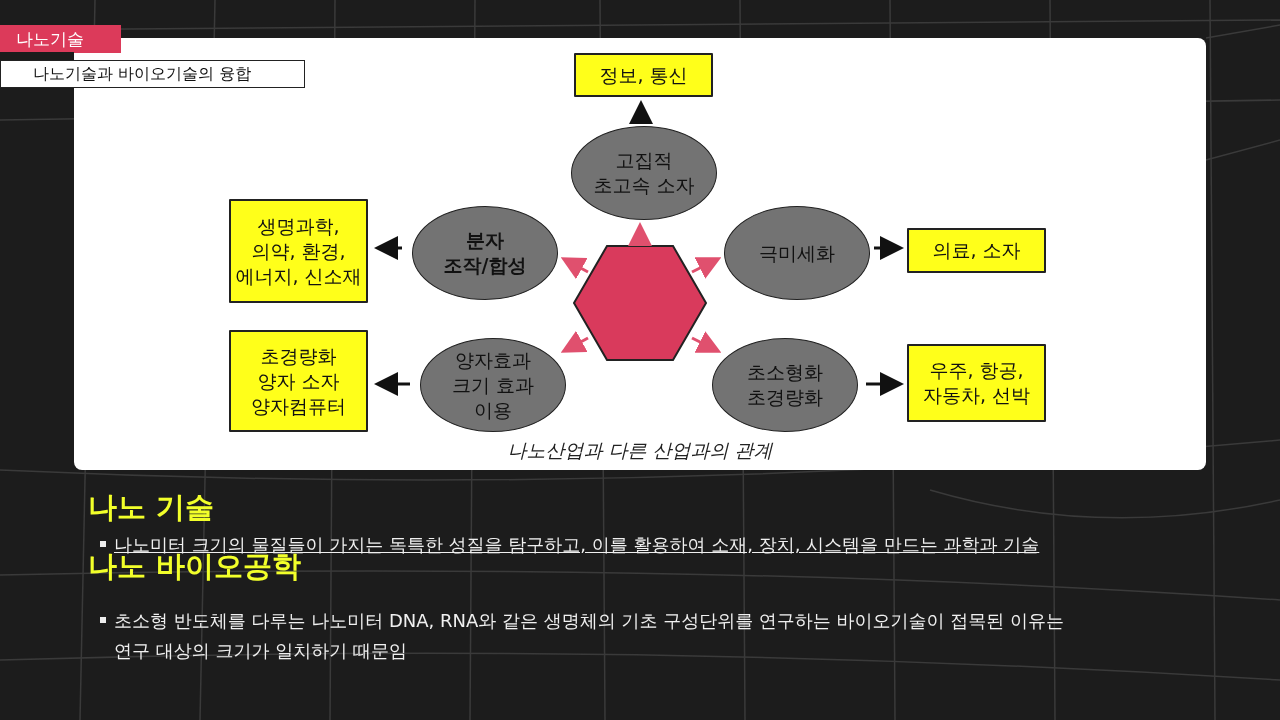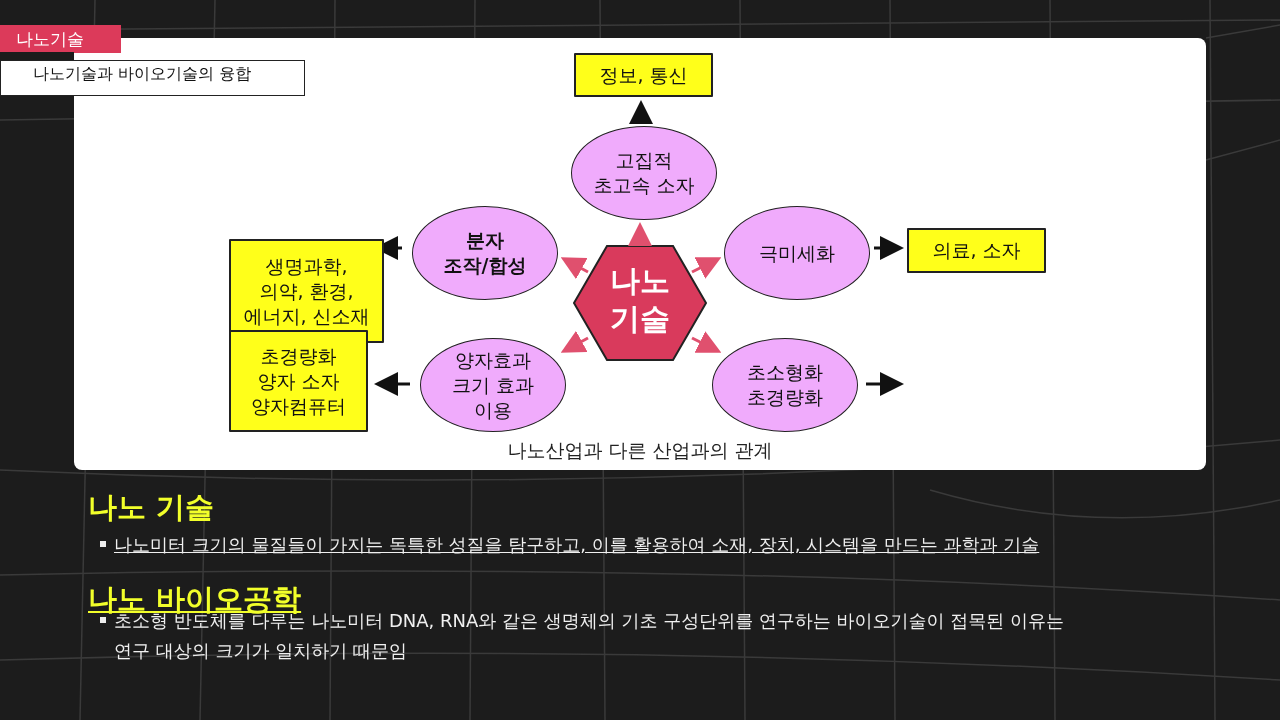--- a/index.html
+++ b/index.html
@@ -14,48 +14,48 @@
   .top-tag {
     position: absolute; left: 0; top: 25px; width: 121px; height: 28px;
     background: #dc3a5a; color: #fff; font-size: 17px;
     padding-left: 16px; line-height: 28px;
   }
   .panel {
     position: absolute; left: 74px; top: 38px; width: 1132px; height: 432px;
     background: #ffffff; border-radius: 8px;
   }
   .subtitle-box {
-    position: absolute; left: 0; top: 60px; width: 305px; height: 36px;
+    position: absolute; left: 0; top: 60px; width: 305px; height: 28px;
     background: #fff; border: 1.5px solid #222; color: #111;
     font-size: 16px; line-height: 25px; padding-left: 32px;
     z-index: 2;
   }
   .subtitle-leftfill {
     position: absolute; left: 0; top: 52px; width: 74px; height: 44px; background:#1c1c1c; z-index:1;
   }
   .diagram { position: absolute; left: 0; top: 0; width: 1280px; height: 720px; }
 
   .ybox {
     position: absolute; background: #ffff1a; border: 2px solid #222;
     border-radius: 1px; color: #111; text-align: center;
     display: flex; align-items: center; justify-content: center;
     font-size: 19px; line-height: 25px; white-space: pre-line;
   }
   .ellipse {
-    position: absolute; background: #f0abfc; border: 1.8px solid #222; border-radius: 50%;
+    position: absolute; background: #737373; border: 1.8px solid #222; border-radius: 50%;
     color: #111; text-align: center; display: flex; align-items: center; justify-content: center;
     font-size: 19px; line-height: 25px; white-space: pre-line;
   }
   .hex-label {
     position: absolute; left: 595px; top: 262px; width: 90px; text-align: center;
     color: #fff; font-weight: bold; font-size: 30px; line-height: 38px; white-space: pre-line;
   }
   .caption {
     position: absolute; left: 440px; top: 438px; width: 400px; text-align: center;
-    color: #222; font-size: 19px;
+    color: #222; font-size: 19px; font-style: italic;
   }
 
   .section-title {
     position: absolute; left: 88px; color: #f2ff2a; font-weight: bold; font-size: 29px;
   }
   .bullet {
     position: absolute; color: #f0f0f0; font-size: 18px; line-height: 30px;
   }
   .bullet .dot { display: inline-block; width: 6px; height: 6px; background: #eee; margin-right: 8px; vertical-align: middle; position: relative; top: -2px; }
 </style>
@@ -117,46 +117,46 @@
       <line x1="874" y1="248" x2="898" y2="248"></line>
       <line x1="410" y1="384" x2="380" y2="384"></line>
       <line x1="866" y1="384" x2="898" y2="384"></line>
     </g>
   </svg>
 
   <div class="ybox" style="left:574px;top:53px;width:139px;height:44px;">정보, 통신</div>
   <div class="ellipse" style="left:571px;top:126px;width:146px;height:94px;">고집적
 초고속 소자</div>
 
-  <div class="ybox" style="left:229px;top:199px;width:155px;height:104px;margin-top:40px;">생명과학,
+  <div class="ybox" style="left:229px;top:199px;width:139px;height:104px;">생명과학,
 의약, 환경,
 에너지, 신소재</div>
   <div class="ellipse" style="left:412px;top:206px;width:146px;height:94px;font-weight:bold;">분자
 조작/합성</div>
 
   <div class="ellipse" style="left:724px;top:206px;width:146px;height:94px;text-align:right;">극미세화</div>
   <div class="ybox" style="left:907px;top:228px;width:139px;height:45px;">의료, 소자</div>
 
   <div class="ybox" style="left:229px;top:330px;width:139px;height:102px;">초경량화
 양자 소자
 양자컴퓨터</div>
   <div class="ellipse" style="left:712px;top:338px;width:146px;height:94px;">초소형화
 초경량화</div>
 
   <div class="ellipse" style="left:420px;top:338px;width:146px;height:94px;">양자효과
 크기 효과
 이용</div>
+  <div class="ybox" style="left:907px;top:344px;width:139px;height:78px;">우주, 항공,
+자동차, 선박</div>
 
-  <div class="hex-label">나노
-기술</div>
   <div class="caption">나노산업과 다른 산업과의 관계</div>
 </div>
 
 <div class="section-title" style="top:488px;">나노 기술</div>
 <div class="bullet" style="left:100px;top:530px;text-decoration:underline;">
   <span class="dot"></span><span>나노미터 크기의 물질들이 가지는 독특한 성질을 탐구하고, 이를 활용하여 소재, 장치, 시스템을 만드는 과학과 기술</span>
 </div>
 
-<div class="section-title" style="top:580px;text-decoration:underline;">나노 바이오공학</div>
+<div class="section-title" style="top:547px;">나노 바이오공학</div>
 <div class="bullet" style="left:100px;top:606px;">
   <span class="dot"></span><span>초소형 반도체를 다루는 나노미터 DNA, RNA와 같은 생명체의 기초 구성단위를 연구하는 바이오기술이 접목된 이유는</span>
 </div>
 <div class="bullet" style="left:114px;top:636px;">연구 대상의 크기가 일치하기 때문임</div>
 
 </body></html>

